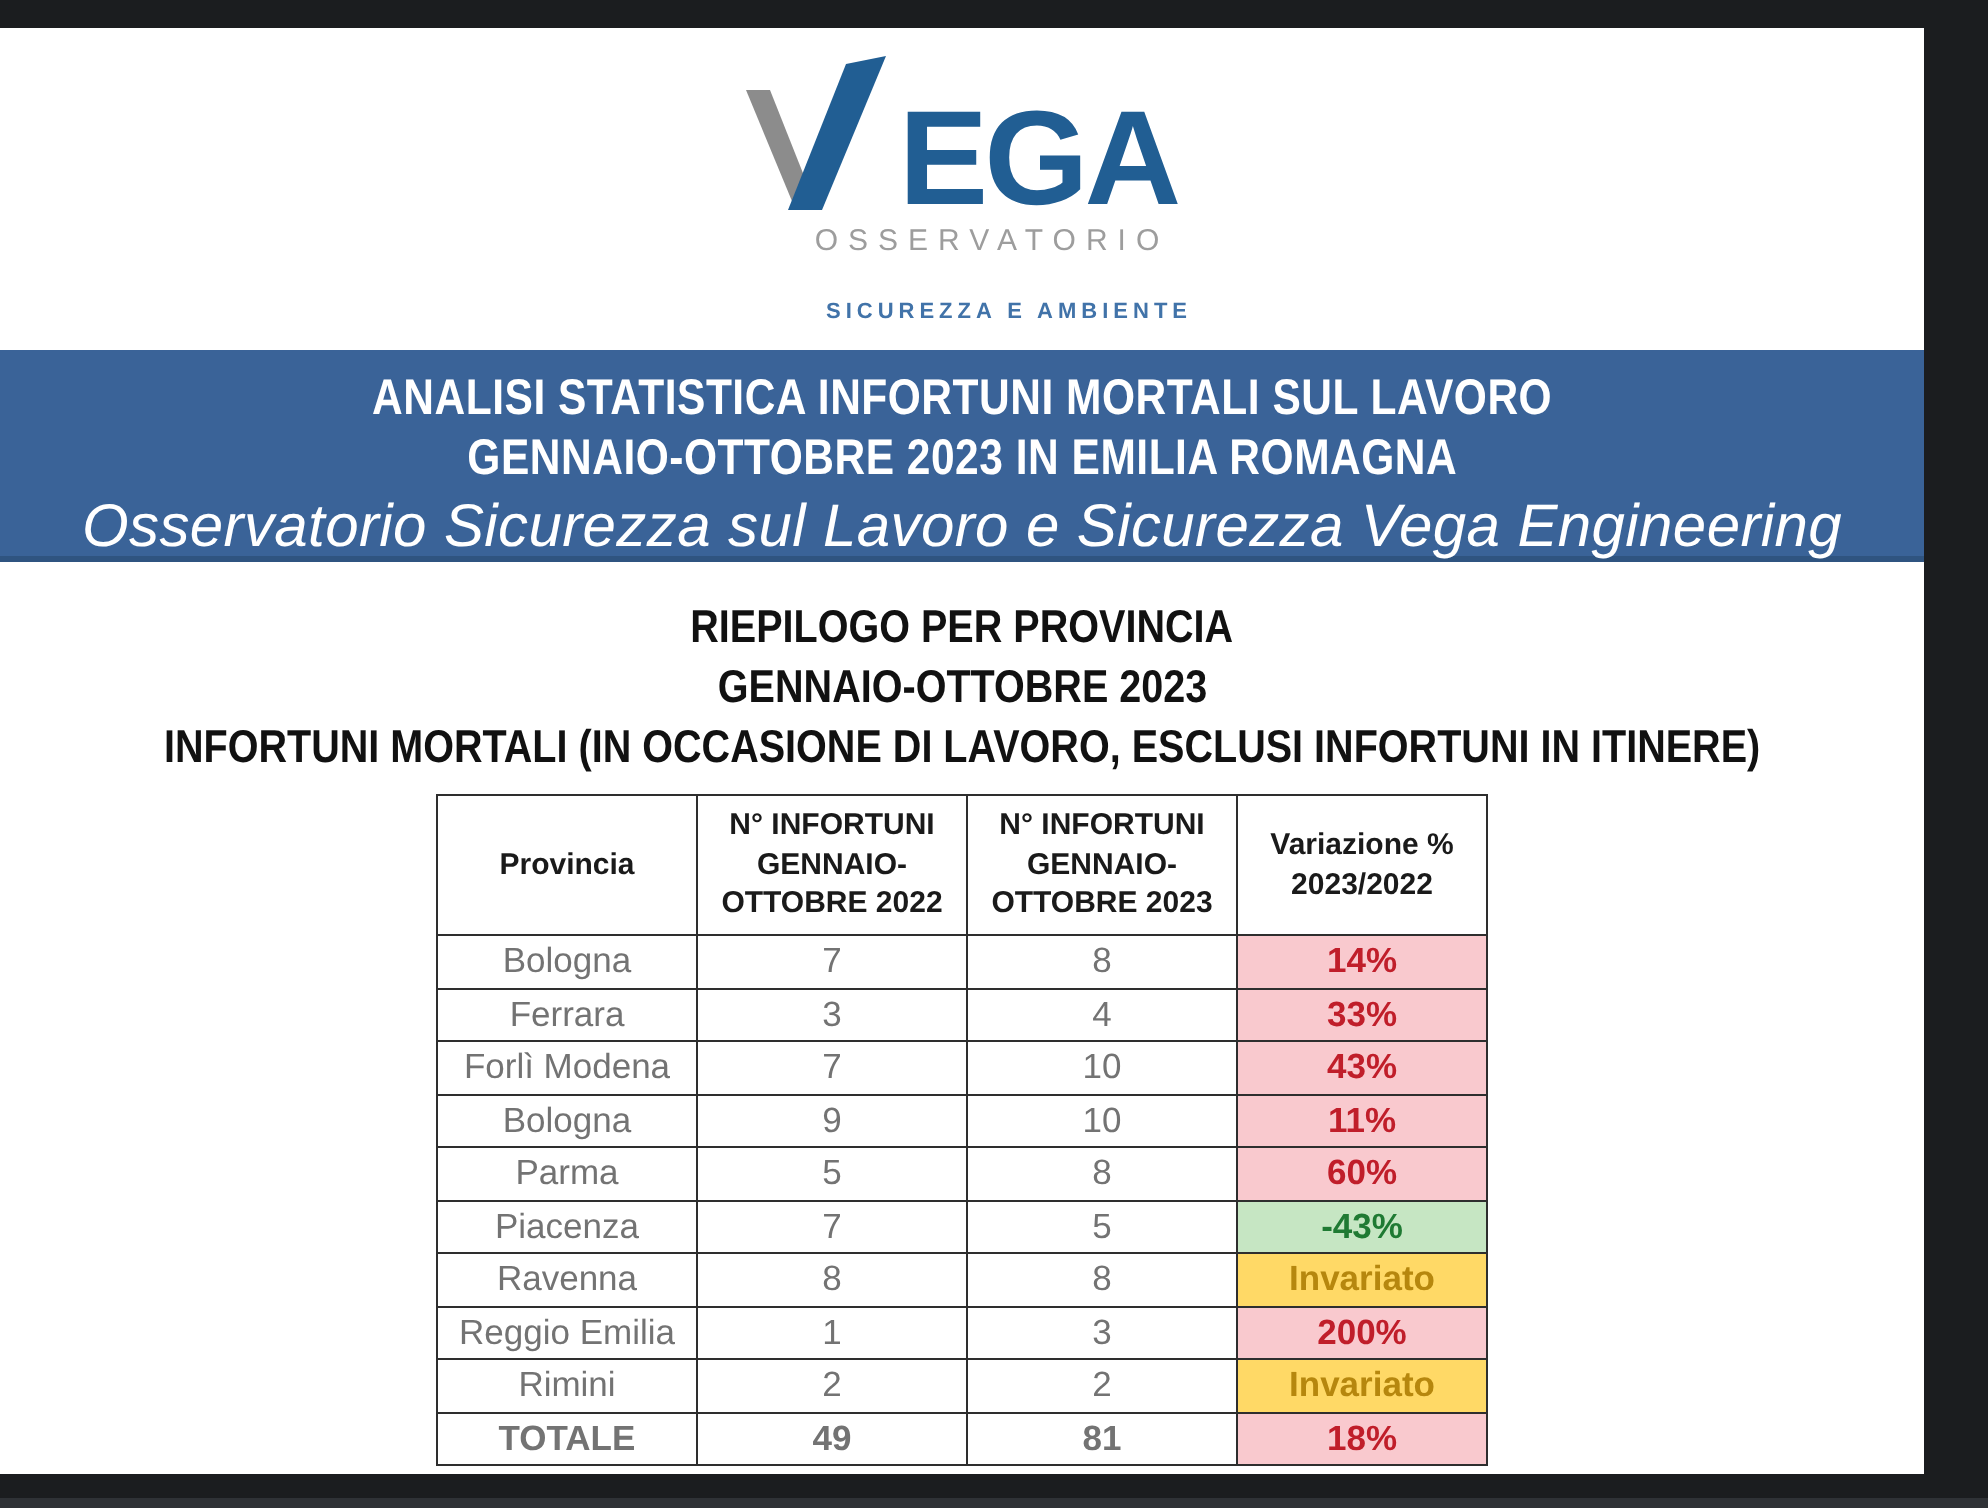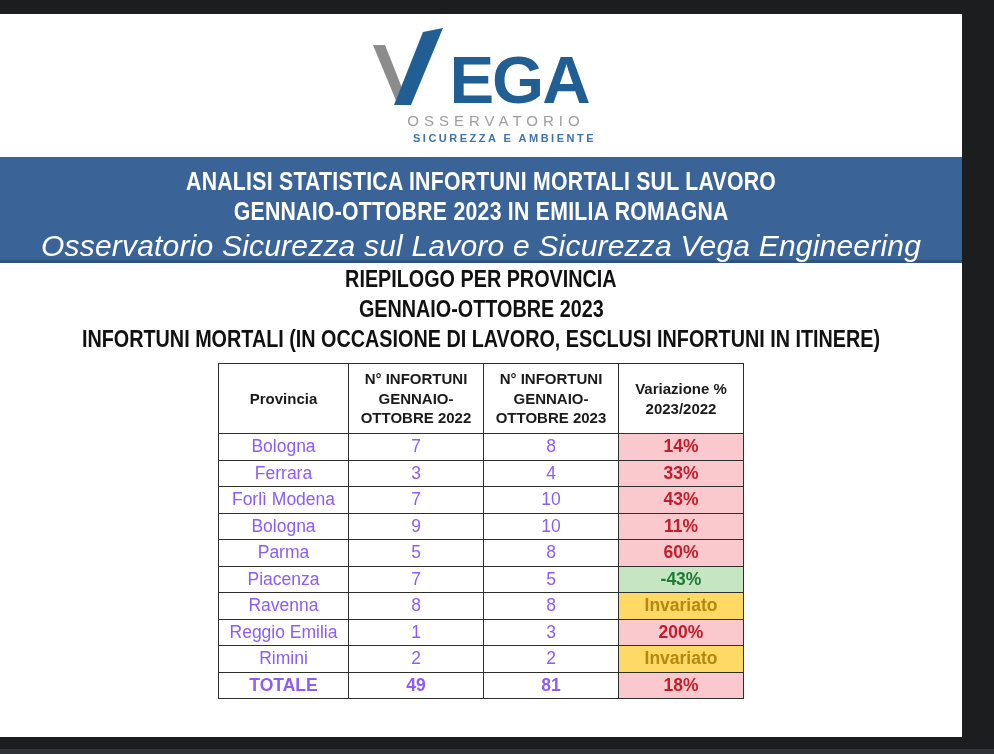--- a/index.html
+++ b/index.html
@@ -32,21 +32,21 @@
     font-size:67px; line-height:0.78; font-weight:700;
     letter-spacing:-2px;
     color:var(--logo-blue,#215e93);
   }
   .logo-sub1 {
     margin-top:6px; padding-left:30px;
     font-size:15px; font-weight:400; letter-spacing:5px;
     color:var(--logo-sub-gray,#9d9d9d);
   }
   .logo-sub2 {
-    margin-top:3px; padding-left:47px;
+    margin-top:21px; padding-left:47px;
     font-size:11px; font-weight:700; letter-spacing:2.5px;
     color:var(--logo-sub-blue,#4173a9);
   }
 
   
   .banner {
     margin-top:13px;
     width:100%; height:106px;
     background:var(--banner-bg,#3a6398);
     border-bottom:3px solid #2f5480;
@@ -62,21 +62,21 @@
   .banner-l1, .banner-l2 {
     font-size:25px; font-weight:700; line-height:30px;
     letter-spacing:0.3px;
   }
   .banner-l3 {
     font-size:30px; font-style:italic; font-weight:400;
     line-height:40px; letter-spacing:0.2px; white-space:nowrap;
   }
 
   
-  .heading { margin-top:1px; text-align:center; color:var(--heading-text,#111111); }
+  .heading { margin-top:17px; text-align:center; color:var(--heading-text,#111111); }
   .heading div { font-size:23px; font-weight:700; line-height:30px; }
   .heading .cond {
     display:inline-block;
     transform:scaleX(0.86); transform-origin:center;
     white-space:nowrap;
   }
 
   
   table {
     margin:9px auto 0 auto;
@@ -85,21 +85,21 @@
   }
   th, td {
     border:1.6px solid var(--table-border,#2e2e2e);
     text-align:center; vertical-align:middle;
   }
   th {
     font-size:15px; font-weight:700; line-height:1.3;
     white-space:pre-line; padding:5px 4px; height:70px;
     color:#1a1a1a;
   }
-  td { font-size:17.5px; height:26.5px; padding:0 4px; color:#8b5cf6; }
+  td { font-size:17.5px; height:26.5px; padding:0 4px; color:#737373; }
   col.c-prov { width:130px; }
   col.c-n22  { width:135px; }
   col.c-n23  { width:135px; }
   col.c-var  { width:125px; }
   td.bold { font-weight:700; }
   td.var.up   { background:var(--up-bg,#f9c9ce);   color:var(--up-text,#c01e2a);   font-weight:600; }
   td.var.down { background:var(--down-bg,#c6e6c3); color:var(--down-text,#1f7a33); font-weight:600; }
   td.var.same { background:var(--same-bg,#ffd966); color:var(--same-text,#b6870e); font-weight:700; }
 </style>
 </head>

